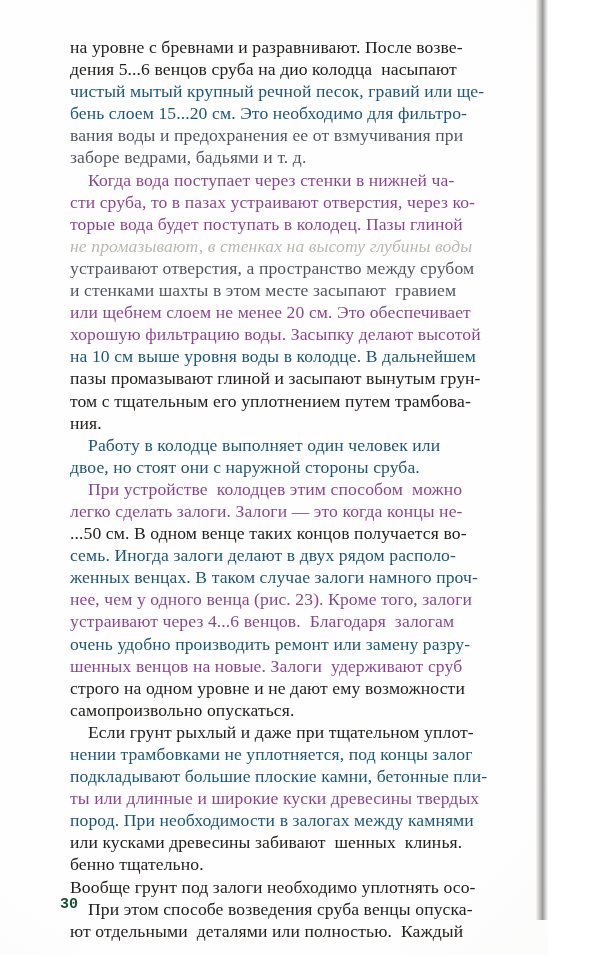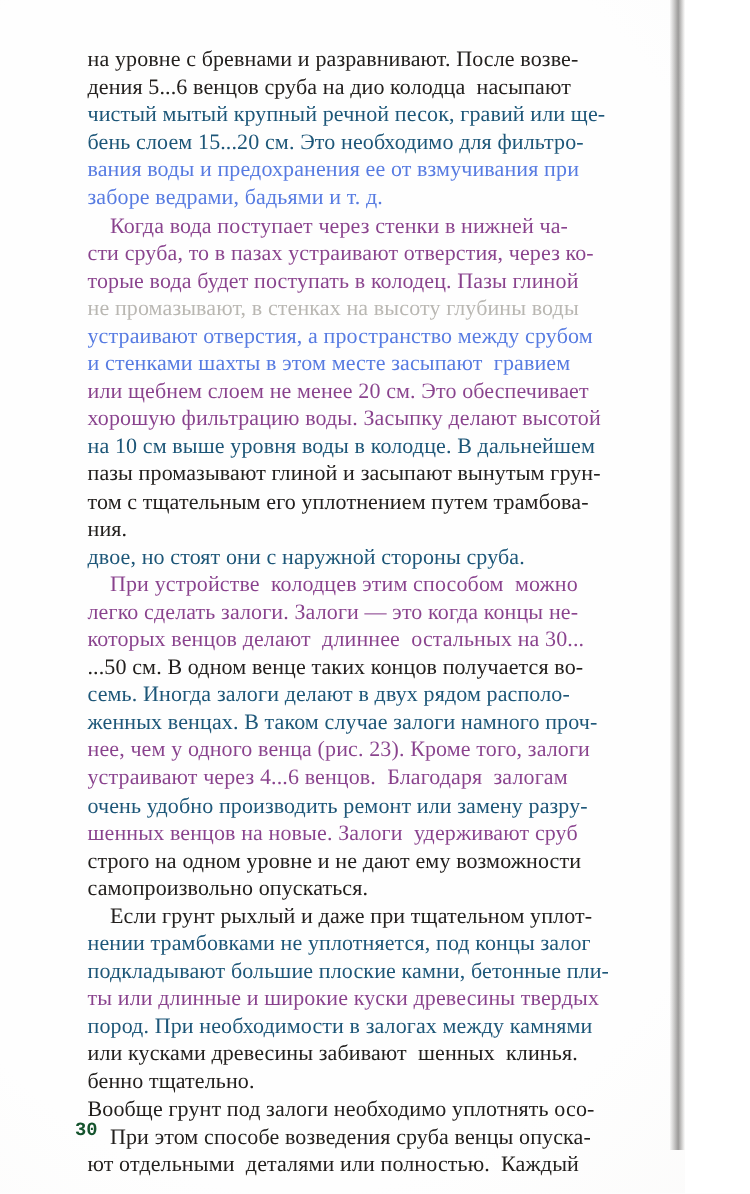--- a/index.html
+++ b/index.html
@@ -69,22 +69,22 @@
     line-height: 22.1px;
     height: 22.1px;
     color: #2a2725;
     letter-spacing: 0.1px;
   }
 
   
   .ink-dark   { color: #23201e; }
   .ink-mid    { color: #0c4a6e; opacity: 0.93; }
   .ink-light  { color: #701a75; opacity: 0.82; }
-  .ink-faint  { color: #1d4ed8; opacity: 0.74; }
-  .ink-vfaint { color: #99968f; opacity: 0.68; }
+  .ink-faint  { color: #0f172a; opacity: 0.74; }
+  .ink-vfaint { color: #99968f; opacity: 0.68; font-style: italic; }
 
   #page-number {
     position: absolute;
     left: 60px;
     top: 896px;
     font-size: 15px;
     font-weight: 700;
     color: #14532d;
     font-family: Liberation Mono, monospace;
     z-index: 2;
@@ -109,24 +109,24 @@
       <span class="line ink-light">торые вода будет поступать в колодец. Пазы глиной</span>
       <span class="line ink-vfaint">не промазывают, в стенках на высоту глубины воды</span>
       <span class="line ink-faint">устраивают отверстия, а пространство между срубом</span>
       <span class="line ink-faint">и стенками шахты в этом месте засыпают  гравием</span>
       <span class="line ink-light">или щебнем слоем не менее 20 см. Это обеспечивает</span>
       <span class="line ink-light">хорошую фильтрацию воды. Засыпку делают высотой</span>
       <span class="line ink-mid">на 10 см выше уровня воды в колодце. В дальнейшем</span>
       <span class="line ink-dark">пазы промазывают глиной и засыпают вынутым грун-</span>
       <span class="line ink-dark">том с тщательным его уплотнением путем трамбова-</span>
       <span class="line ink-dark">ния.</span>
+      <span class="line ink-mid">    Работу в колодце выполняет один человек или</span>
       <span class="line ink-mid">двое, но стоят они с наружной стороны сруба.</span>
       <span class="line ink-light">    При устройстве  колодцев этим способом  можно</span>
       <span class="line ink-light">легко сделать залоги. Залоги — это когда концы не-</span>
-      <span class="line ink-light">которых венцов делают  длиннее  остальных на 30...</span>
       <span class="line ink-dark">...50 см. В одном венце таких концов получается во-</span>
       <span class="line ink-mid">семь. Иногда залоги делают в двух рядом располо-</span>
       <span class="line ink-mid">женных венцах. В таком случае залоги намного проч-</span>
       <span class="line ink-light">нее, чем у одного венца (рис. 23). Кроме того, залоги</span>
       <span class="line ink-light">устраивают через 4...6 венцов.  Благодаря  залогам</span>
       <span class="line ink-mid">очень удобно производить ремонт или замену разру-</span>
       <span class="line ink-light">шенных венцов на новые. Залоги  удерживают сруб</span>
       <span class="line ink-dark">строго на одном уровне и не дают ему возможности</span>
       <span class="line ink-dark">самопроизвольно опускаться.</span>
       <span class="line ink-dark">    Если грунт рыхлый и даже при тщательном уплот-</span>

